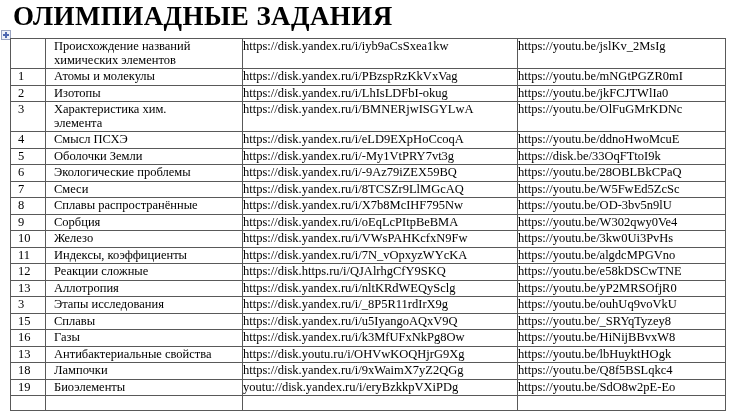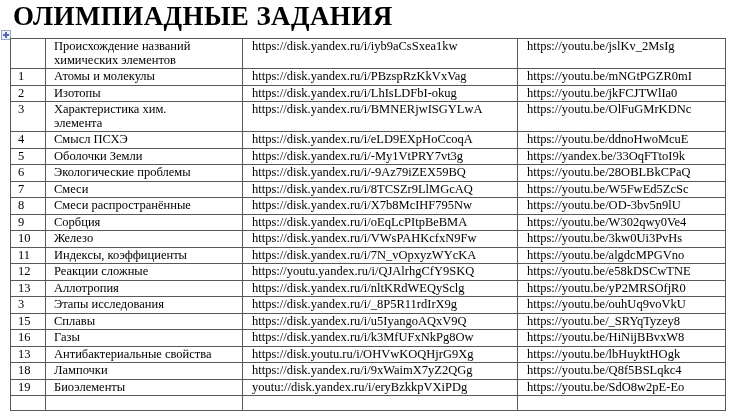--- a/index.html
+++ b/index.html
@@ -49,21 +49,21 @@
   col.c-video { width: 208px; }
   td {
     border: 1px solid #595959;
     vertical-align: top;
     font-size: 12.5px;
     line-height: 13.5px;
     padding: 1px 4px 1px 7px;
     overflow: hidden;
   }
   td.topic-cell { padding-left: 8px; white-space: pre-line; margin-top: 24px; }
-  td.disk-link-cell, td.video-link-cell { padding-left: 9px; white-space: nowrap; }
+  td.disk-link-cell, td.video-link-cell { padding-left: 0; white-space: nowrap; }
   tr.empty-row td { height: 12px; }
 </style>
 </head>
 <body>
 
 <h1 class="doc-title">ОЛИМПИАДНЫЕ ЗАДАНИЯ</h1>
 
 <div class="table-handle">
   <span class="bar-h"></span>
   <span class="bar-v"></span>
@@ -106,37 +106,37 @@
       <tr>
         <td class="num-cell">4</td>
         <td class="topic-cell">Смысл ПСХЭ</td>
         <td class="disk-link-cell">https://disk.yandex.ru/i/eLD9EXpHoCcoqA</td>
         <td class="video-link-cell">https://youtu.be/ddnoHwoMcuE</td>
       </tr>
       <tr>
         <td class="num-cell">5</td>
         <td class="topic-cell">Оболочки Земли</td>
         <td class="disk-link-cell">https://disk.yandex.ru/i/-My1VtPRY7vt3g</td>
-        <td class="video-link-cell">https://yandex.be/33OqFTtoI9k</td>
+        <td class="video-link-cell">https://disk.be/33OqFTtoI9k</td>
       </tr>
       <tr>
         <td class="num-cell">6</td>
         <td class="topic-cell">Экологические проблемы</td>
         <td class="disk-link-cell">https://disk.yandex.ru/i/-9Az79iZEX59BQ</td>
         <td class="video-link-cell">https://youtu.be/28OBLBkCPaQ</td>
       </tr>
       <tr>
         <td class="num-cell">7</td>
         <td class="topic-cell">Смеси</td>
         <td class="disk-link-cell">https://disk.yandex.ru/i/8TCSZr9LlMGcAQ</td>
         <td class="video-link-cell">https://youtu.be/W5FwEd5ZcSc</td>
       </tr>
       <tr>
         <td class="num-cell">8</td>
-        <td class="topic-cell">Смеси распространённые</td>
+        <td class="topic-cell">Сплавы распространённые</td>
         <td class="disk-link-cell">https://disk.yandex.ru/i/X7b8McIHF795Nw</td>
         <td class="video-link-cell">https://youtu.be/OD-3bv5n9lU</td>
       </tr>
       <tr>
         <td class="num-cell">9</td>
         <td class="topic-cell">Сорбция</td>
         <td class="disk-link-cell">https://disk.yandex.ru/i/oEqLcPItpBeBMA</td>
         <td class="video-link-cell">https://youtu.be/W302qwy0Ve4</td>
       </tr>
       <tr>
@@ -147,21 +147,21 @@
       </tr>
       <tr>
         <td class="num-cell">11</td>
         <td class="topic-cell">Индексы, коэффициенты</td>
         <td class="disk-link-cell">https://disk.yandex.ru/i/7N_vOpxyzWYcKA</td>
         <td class="video-link-cell">https://youtu.be/algdcMPGVno</td>
       </tr>
       <tr>
         <td class="num-cell">12</td>
         <td class="topic-cell">Реакции сложные</td>
-        <td class="disk-link-cell">https://youtu.yandex.ru/i/QJAlrhgCfY9SKQ</td>
+        <td class="disk-link-cell">https://disk.https.ru/i/QJAlrhgCfY9SKQ</td>
         <td class="video-link-cell">https://youtu.be/e58kDSCwTNE</td>
       </tr>
       <tr>
         <td class="num-cell">13</td>
         <td class="topic-cell">Аллотропия</td>
         <td class="disk-link-cell">https://disk.yandex.ru/i/nltKRdWEQySclg</td>
         <td class="video-link-cell">https://youtu.be/yP2MRSOfjR0</td>
       </tr>
       <tr>
         <td class="num-cell">3</td>

